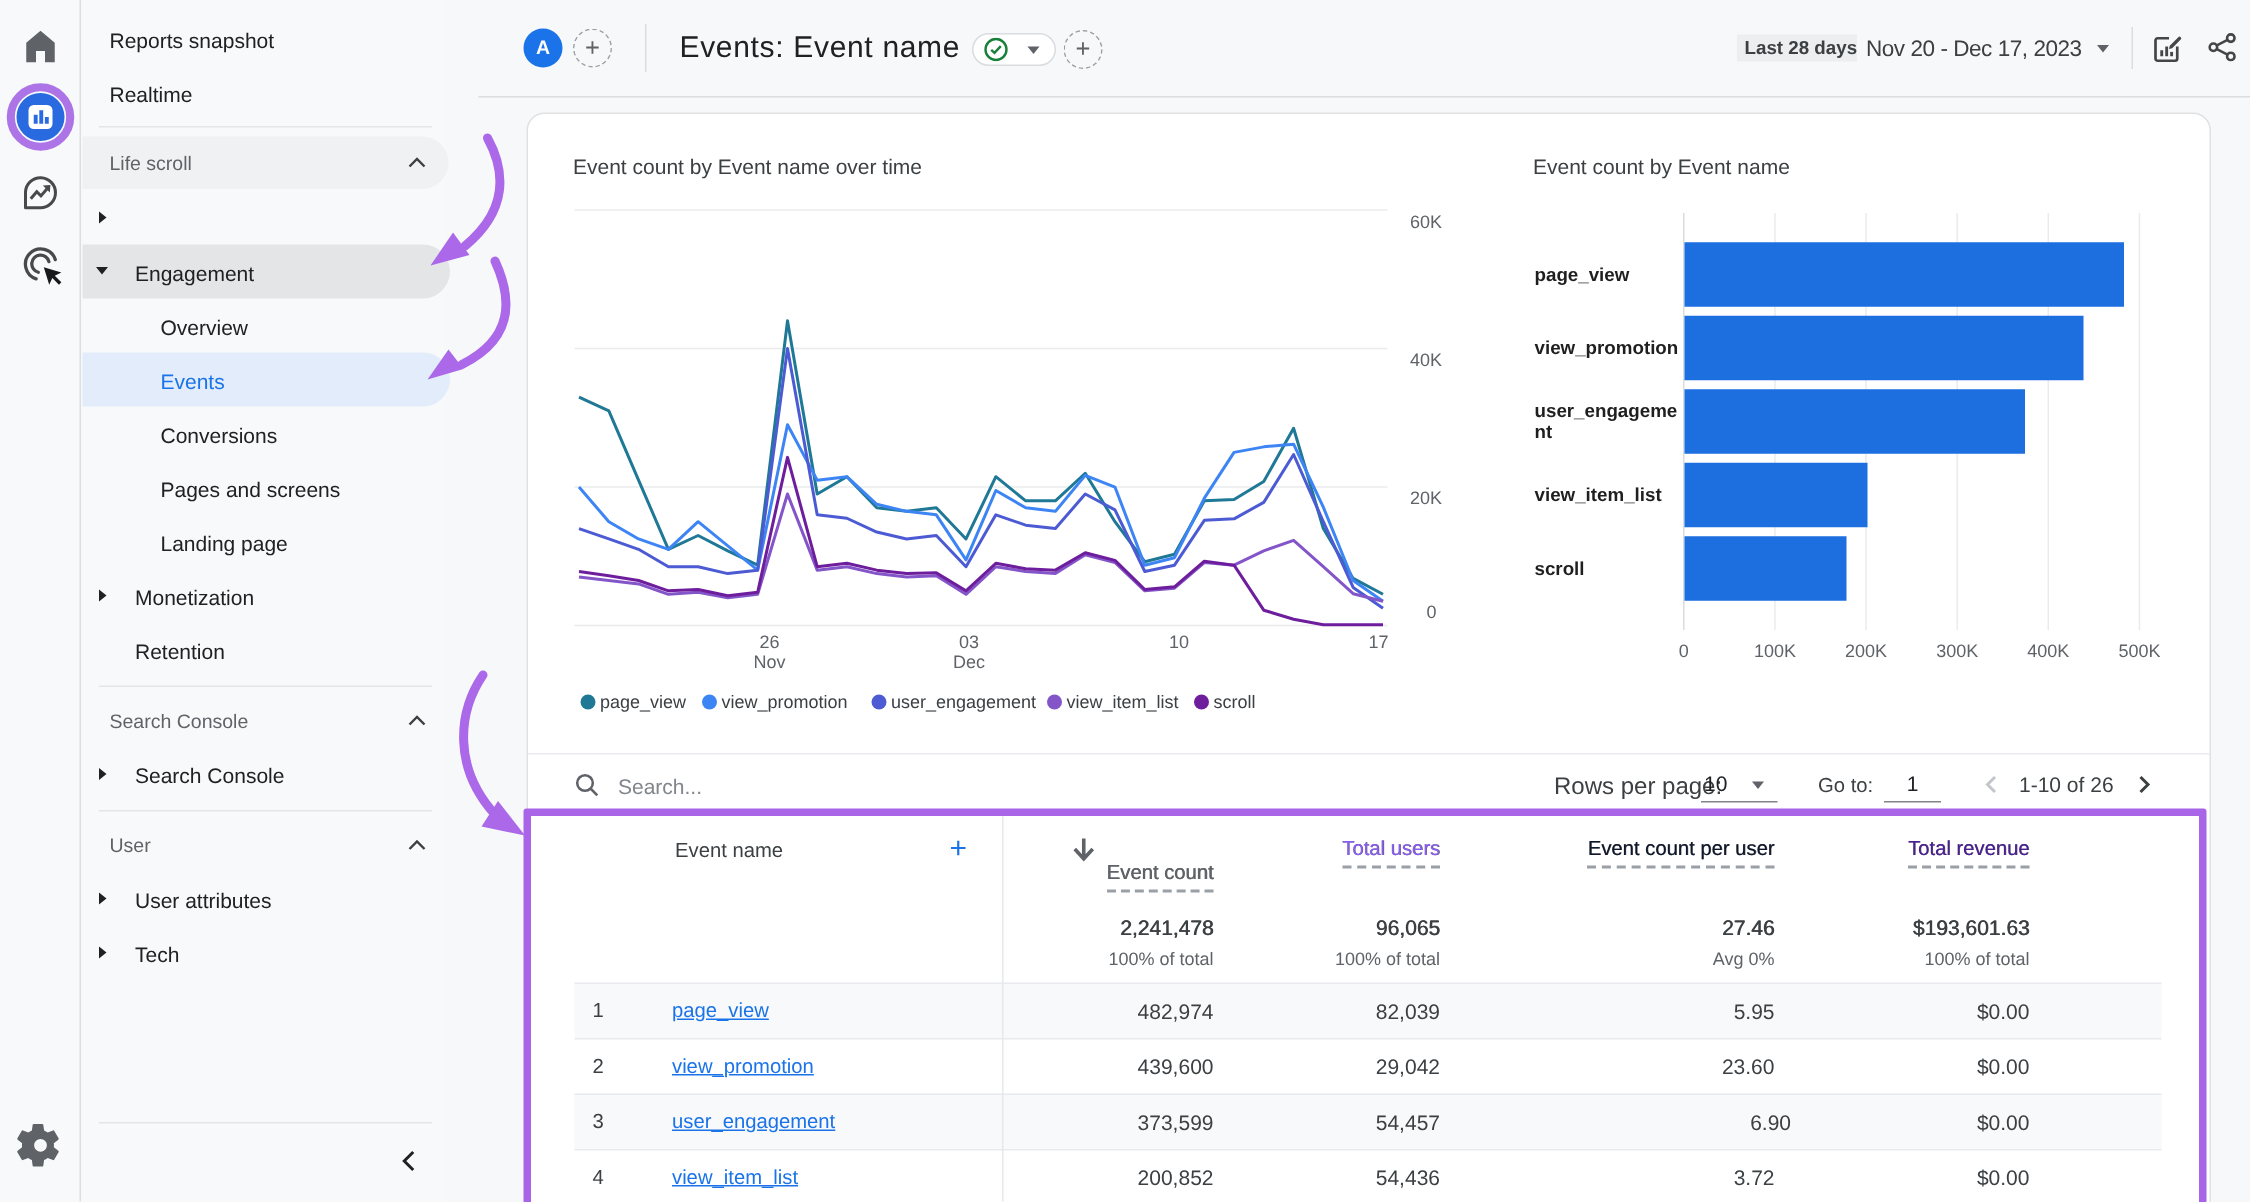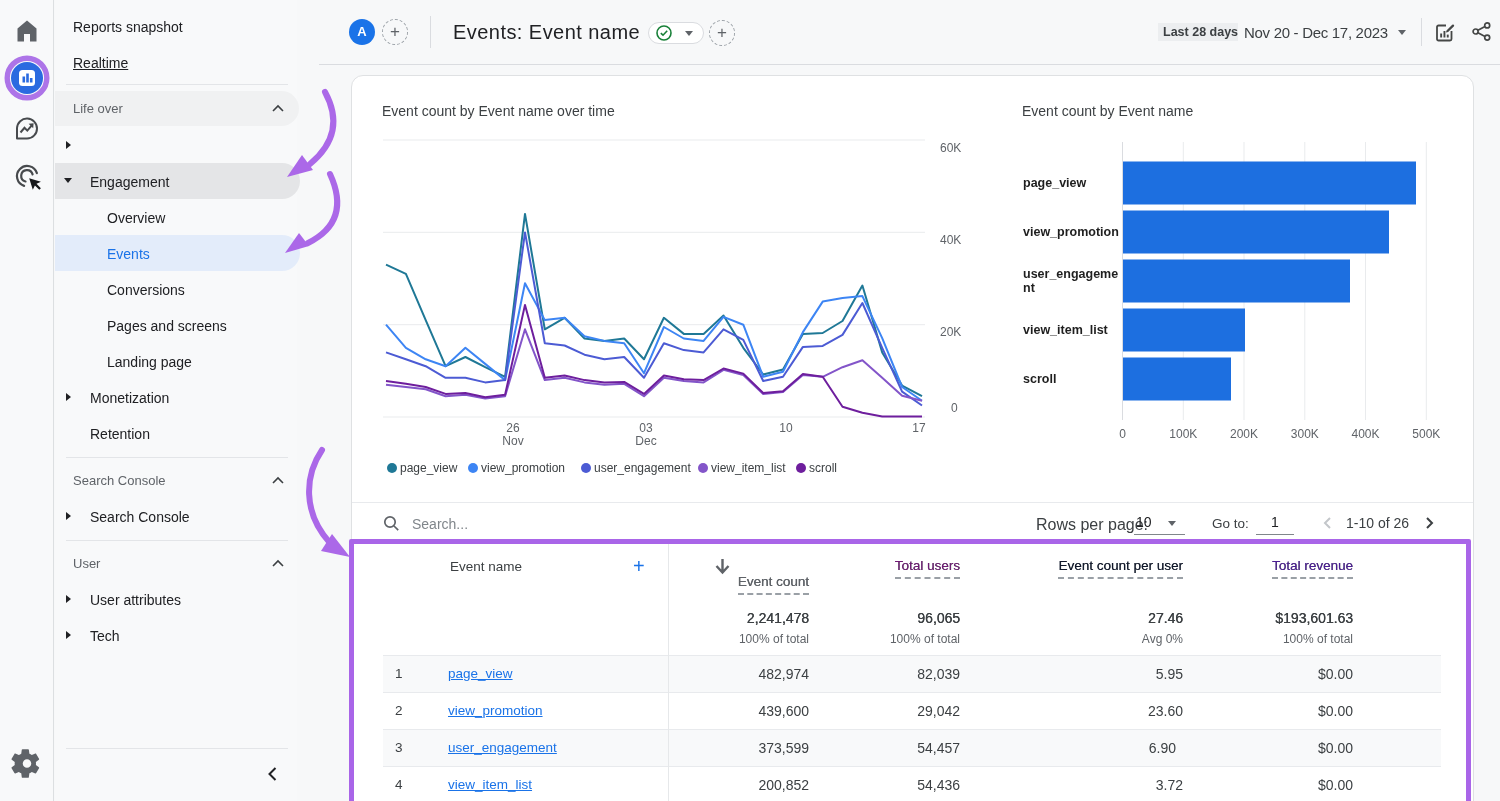--- a/index.html
+++ b/index.html
@@ -34,24 +34,24 @@
 
   <path d="M36.9 173.1 A10.2 10.2 0 1 0 24.1 185.9" fill="none" stroke="#474a4d" stroke-width="2.2" stroke-linecap="round"></path>
   <path d="M32.6 174.4 A5.8 5.8 0 1 0 25.5 181.5" fill="none" stroke="#474a4d" stroke-width="2.2" stroke-linecap="round"></path>
   <path d="M29.2 178.2 L32.8 189.8 L34.9 185.4 L39.3 189.8 L40.9 188.2 L36.5 183.8 L40.9 181.7 Z" fill="#17191b"></path>
 
   <path fill="#5f6368" d="M35.9 764.9c.05-.45.08-.9.08-1.4s-.03-.95-.1-1.4l3-2.34c.27-.21.34-.6.17-.9l-2.84-4.92c-.17-.32-.55-.43-.87-.32l-3.54 1.42c-.74-.57-1.53-1.04-2.4-1.4l-.54-3.77c-.05-.35-.35-.6-.7-.6h-5.68c-.35 0-.64.25-.7.6l-.53 3.77c-.87.36-1.67.84-2.4 1.4l-3.54-1.42c-.32-.12-.7 0-.87.32l-2.84 4.92c-.18.31-.1.69.17.9l3 2.34c-.07.45-.12.93-.12 1.4s.04.95.1 1.4l-3 2.34c-.26.21-.34.6-.17.9l2.84 4.92c.18.32.56.43.88.32l3.54-1.42c.74.57 1.53 1.04 2.4 1.4l.53 3.77c.07.35.36.6.71.6h5.67c.35 0 .65-.25.7-.6l.54-3.77c.86-.36 1.66-.84 2.4-1.4l3.53 1.42c.33.12.7 0 .88-.32l2.84-4.92c.17-.31.1-.69-.17-.9l-2.97-2.34zm-8.9 2.85a4.25 4.25 0 1 1 0-8.5 4.25 4.25 0 0 1 0 8.5z"></path>
 </svg>
 
 <div class="abs" style="left:55px;top:0;width:242px;height:801px;background:#f8f9fa;"></div>
 <div class="nav-item" style="left:73px;top:19px;">Reports snapshot</div>
-<div class="nav-item" style="left:73px;top:55px;text-decoration:underline;">Realtime</div>
+<div class="nav-item" style="left:73px;top:55px;">Realtime</div>
 <div class="hr" style="left:66px;top:84px;width:222px;"></div>
 <div class="abs" style="left:55px;top:91px;width:244px;height:35px;background:#f0f1f2;border-radius:0 18px 18px 0;"></div>
-<div class="sec" style="left:73px;top:101px;">Life over</div>
+<div class="sec" style="left:73px;top:101px;">Life scroll</div>
 <svg class="abs" style="left:271px;top:102px;" width="14" height="14" viewBox="0 0 14 14">
     <path d="M2 9 L7 4 L12 9" fill="none" stroke="#3c4043" stroke-width="1.6"></path>
   </svg>
 <div class="abs tri-r" style="left:66px;top:141px;"></div>
 <div class="nav-item" style="left:90px;top:138px;margin-top:35px;">Acquisition</div>
 <div class="abs" style="left:55px;top:163px;width:245px;height:36px;background:#e4e5e7;border-radius:0 18px 18px 0;"></div>
 <div class="abs tri-d" style="left:64px;top:178px;"></div>
 <div class="nav-item" style="left:90px;top:174px;">Engagement</div>
 <div class="nav-item" style="left:107px;top:210px;">Overview</div>
 <div class="abs" style="left:55px;top:235px;width:245px;height:36px;background:#e3ecfa;border-radius:0 18px 18px 0;"></div>
@@ -210,21 +210,21 @@
     <path d="M5 2 L10 7 L5 12" fill="none" stroke="#3c4043" stroke-width="2"></path>
   </svg>
 
 <div class="abs" style="left:668px;top:544px;width:1px;height:257px;background:#e6e8ea;"></div>
 <div class="abs" style="left:450px;top:559px;font-size:13.5px;font-weight:500;color:#3c4043;">Event name</div>
 <div class="abs" style="left:633px;top:555px;font-size:20px;color:#1a73e8;font-weight:400;">+</div>
 <svg class="abs" style="left:714px;top:556px;" width="17" height="20" viewBox="0 0 17 20">
     <path d="M8.5 3 V16 M2.5 10 L8.5 16.5 L14.5 10" fill="none" stroke="#5f6368" stroke-width="2.4"></path>
   </svg>
 <div class="abs" style="right:691px;top:574px;font-size:13.5px;color:#5f6368;text-shadow:0.35px 0 0 #5f6368;"><span style="border-bottom:2px dashed #9aa0a6;padding-bottom:4px;">Event count</span></div>
-<div class="abs" style="right:540px;top:558px;font-size:13.5px;color:#701a75;text-shadow:0.35px 0 0 #5f6368;"><span style="border-bottom:2px dashed #9aa0a6;padding-bottom:4px;">Total users</span></div>
+<div class="abs" style="right:540px;top:558px;font-size:13.5px;color:#8b5cf6;text-shadow:0.35px 0 0 #5f6368;"><span style="border-bottom:2px dashed #9aa0a6;padding-bottom:4px;">Total users</span></div>
 <div class="abs" style="right:317px;top:558px;font-size:13.5px;color:#0f172a;text-shadow:0.35px 0 0 #5f6368;"><span style="border-bottom:2px dashed #9aa0a6;padding-bottom:4px;">Event count per user</span></div>
 <div class="abs" style="right:147px;top:558px;font-size:13.5px;color:#4c1d95;text-shadow:0.35px 0 0 #5f6368;"><span style="border-bottom:2px dashed #9aa0a6;padding-bottom:4px;">Total revenue</span></div>
 <div class="abs num" style="right:691px;top:610px;font-weight:400;color:#3c4043;text-shadow:0.4px 0 0 #3c4043;">2,241,478</div>
 <div class="abs num" style="right:540px;top:610px;font-weight:400;color:#3c4043;text-shadow:0.4px 0 0 #3c4043;">96,065</div>
 <div class="abs num" style="right:317px;top:610px;font-weight:400;color:#3c4043;text-shadow:0.4px 0 0 #3c4043;">27.46</div>
 <div class="abs num" style="right:147px;top:610px;font-weight:400;color:#3c4043;text-shadow:0.4px 0 0 #3c4043;margin-left:44px;">$193,601.63</div>
 <div class="abs" style="right:691px;top:632px;font-size:12px;color:#5f6368;">100% of total</div>
 <div class="abs" style="right:540px;top:632px;font-size:12px;color:#5f6368;">100% of total</div>
 <div class="abs" style="right:317px;top:632px;font-size:12px;color:#5f6368;">Avg 0%</div>
 <div class="abs" style="right:147px;top:632px;font-size:12px;color:#5f6368;">100% of total</div>
@@ -243,21 +243,21 @@
 <div class="abs" style="left:395px;top:703px;font-size:13.5px;color:#3c4043;">2</div>
 <div class="abs" style="left:448px;top:703px;font-size:13.5px;color:#1a73e8;text-decoration:underline;">view_promotion</div>
 <div class="abs num" style="right:691px;top:703px;">439,600</div>
 <div class="abs num" style="right:540px;top:703px;">29,042</div>
 <div class="abs num" style="right:317px;top:703px;">23.60</div>
 <div class="abs num" style="right:147px;top:703px;">$0.00</div>
 <div class="abs" style="left:395px;top:740px;font-size:13.5px;color:#3c4043;">3</div>
 <div class="abs" style="left:448px;top:740px;font-size:13.5px;color:#1a73e8;text-decoration:underline;">user_engagement</div>
 <div class="abs num" style="right:691px;top:740px;">373,599</div>
 <div class="abs num" style="right:540px;top:740px;">54,457</div>
-<div class="abs num" style="right:324px;top:740px;">6.90</div>
+<div class="abs num" style="right:306px;top:740px;">6.90</div>
 <div class="abs num" style="right:147px;top:740px;">$0.00</div>
 <div class="abs" style="left:395px;top:777px;font-size:13.5px;color:#3c4043;">4</div>
 <div class="abs" style="left:448px;top:777px;font-size:13.5px;color:#1a73e8;text-decoration:underline;">view_item_list</div>
 <div class="abs num" style="right:691px;top:777px;">200,852</div>
 <div class="abs num" style="right:540px;top:777px;">54,436</div>
 <div class="abs num" style="right:317px;top:777px;">3.72</div>
 <div class="abs num" style="right:147px;top:777px;">$0.00</div>
 
 <div class="abs" style="left:349px;top:539px;width:1122px;height:270px;border:5px solid #a965e8;border-radius:2px;"></div>
 <svg class="abs" style="left:0;top:0;pointer-events:none;" width="1500" height="801" viewBox="0 0 1500 801">

